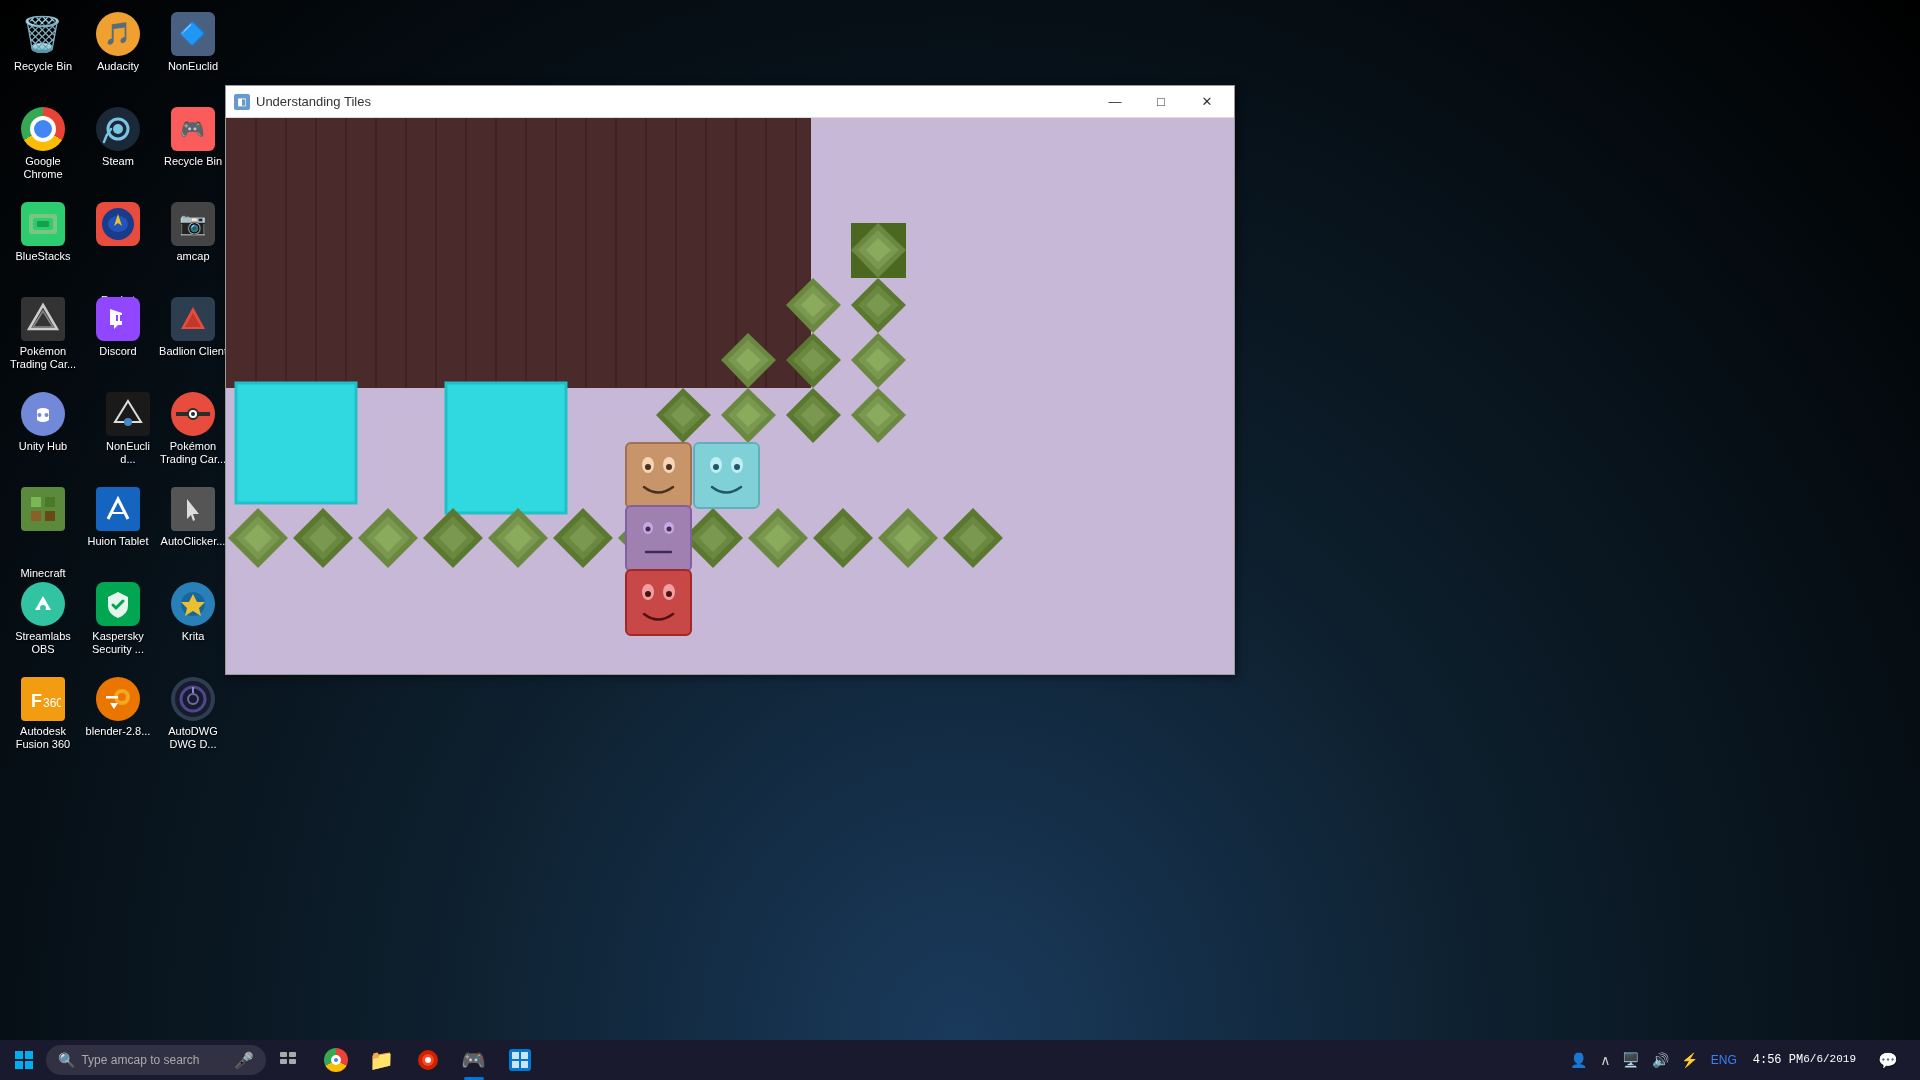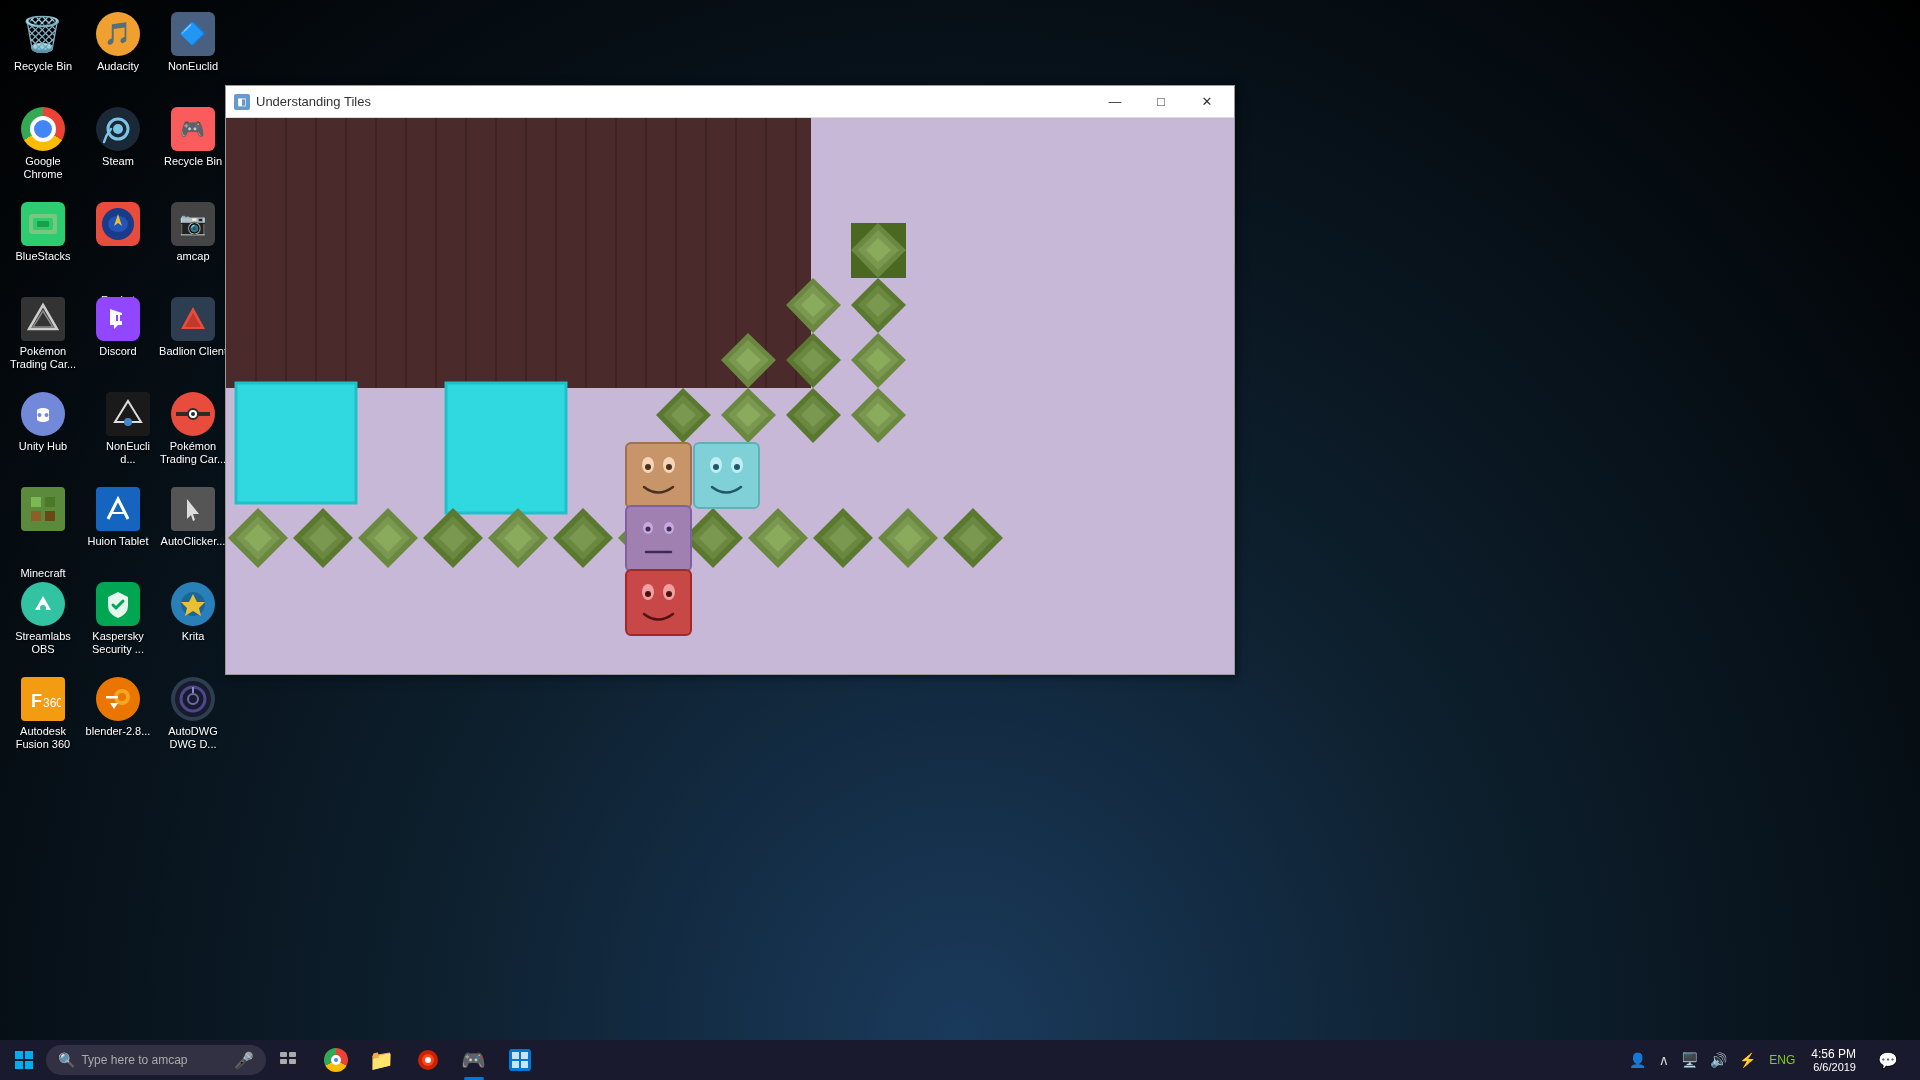--- a/index.html
+++ b/index.html
@@ -257,24 +257,25 @@
 
     .taskbar-tray-icon {
       color: #ccc;
       font-size: 14px;
       cursor: pointer;
       padding: 0 4px;
     }
 
     .taskbar-clock {
       display: flex;
-      flex-direction: column;
-      align-items: flex-end;
+      flex-direction: row;
+      align-items: flex-start;
       cursor: pointer;
       padding: 0 8px;
+      font-family: Liberation Mono, monospace;
     }
 
     .taskbar-time {
       color: #fff;
       font-size: 12px;
     }
 
     .taskbar-date {
       color: #fff;
       font-size: 11px;
@@ -768,21 +769,21 @@
     <svg width="20" height="20" viewBox="0 0 20 20">
       <rect x="1" y="1" width="8" height="8" fill="#00adef"></rect>
       <rect x="11" y="1" width="8" height="8" fill="#00adef"></rect>
       <rect x="1" y="11" width="8" height="8" fill="#00adef"></rect>
       <rect x="11" y="11" width="8" height="8" fill="#00adef"></rect>
     </svg>
   </div>
 
   <div class="taskbar-search">
     <span class="taskbar-search-icon">🔍</span>
-    <span class="taskbar-search-text">Type here to amcap</span>
+    <span class="taskbar-search-text">Type amcap to search</span>
     <span style="margin-left:auto;color:#aaa;font-size:16px;">🎤</span>
   </div>
 
   <div class="taskbar-task-view">
     <svg width="18" height="18" viewBox="0 0 18 18">
       <rect x="1" y="1" width="7" height="5" rx="1" fill="#aaa"></rect>
       <rect x="10" y="1" width="7" height="5" rx="1" fill="#aaa"></rect>
       <rect x="1" y="8" width="7" height="5" rx="1" fill="#aaa"></rect>
       <rect x="10" y="8" width="7" height="5" rx="1" fill="#aaa"></rect>
     </svg>
@@ -823,21 +824,21 @@
     </div>
   </div>
 
   <div class="taskbar-right">
 
     <span class="taskbar-tray-icon">👤</span>
     <span class="taskbar-tray-icon">∧</span>
     <span class="taskbar-tray-icon">🖥️</span>
     <span class="taskbar-tray-icon">🔊</span>
     <span class="taskbar-tray-icon">⚡</span>
-    <span class="taskbar-tray-icon" style="color:#84cc16;font-size:12px;">ENG</span>
+    <span class="taskbar-tray-icon" style="color:#3b82f6;font-size:12px;">ENG</span>
 
     <div class="taskbar-clock">
       <span class="taskbar-time">4:56 PM</span>
       <span class="taskbar-date">6/6/2019</span>
     </div>
 
     <div class="taskbar-notification">
       <span>💬</span>
     </div>
 

